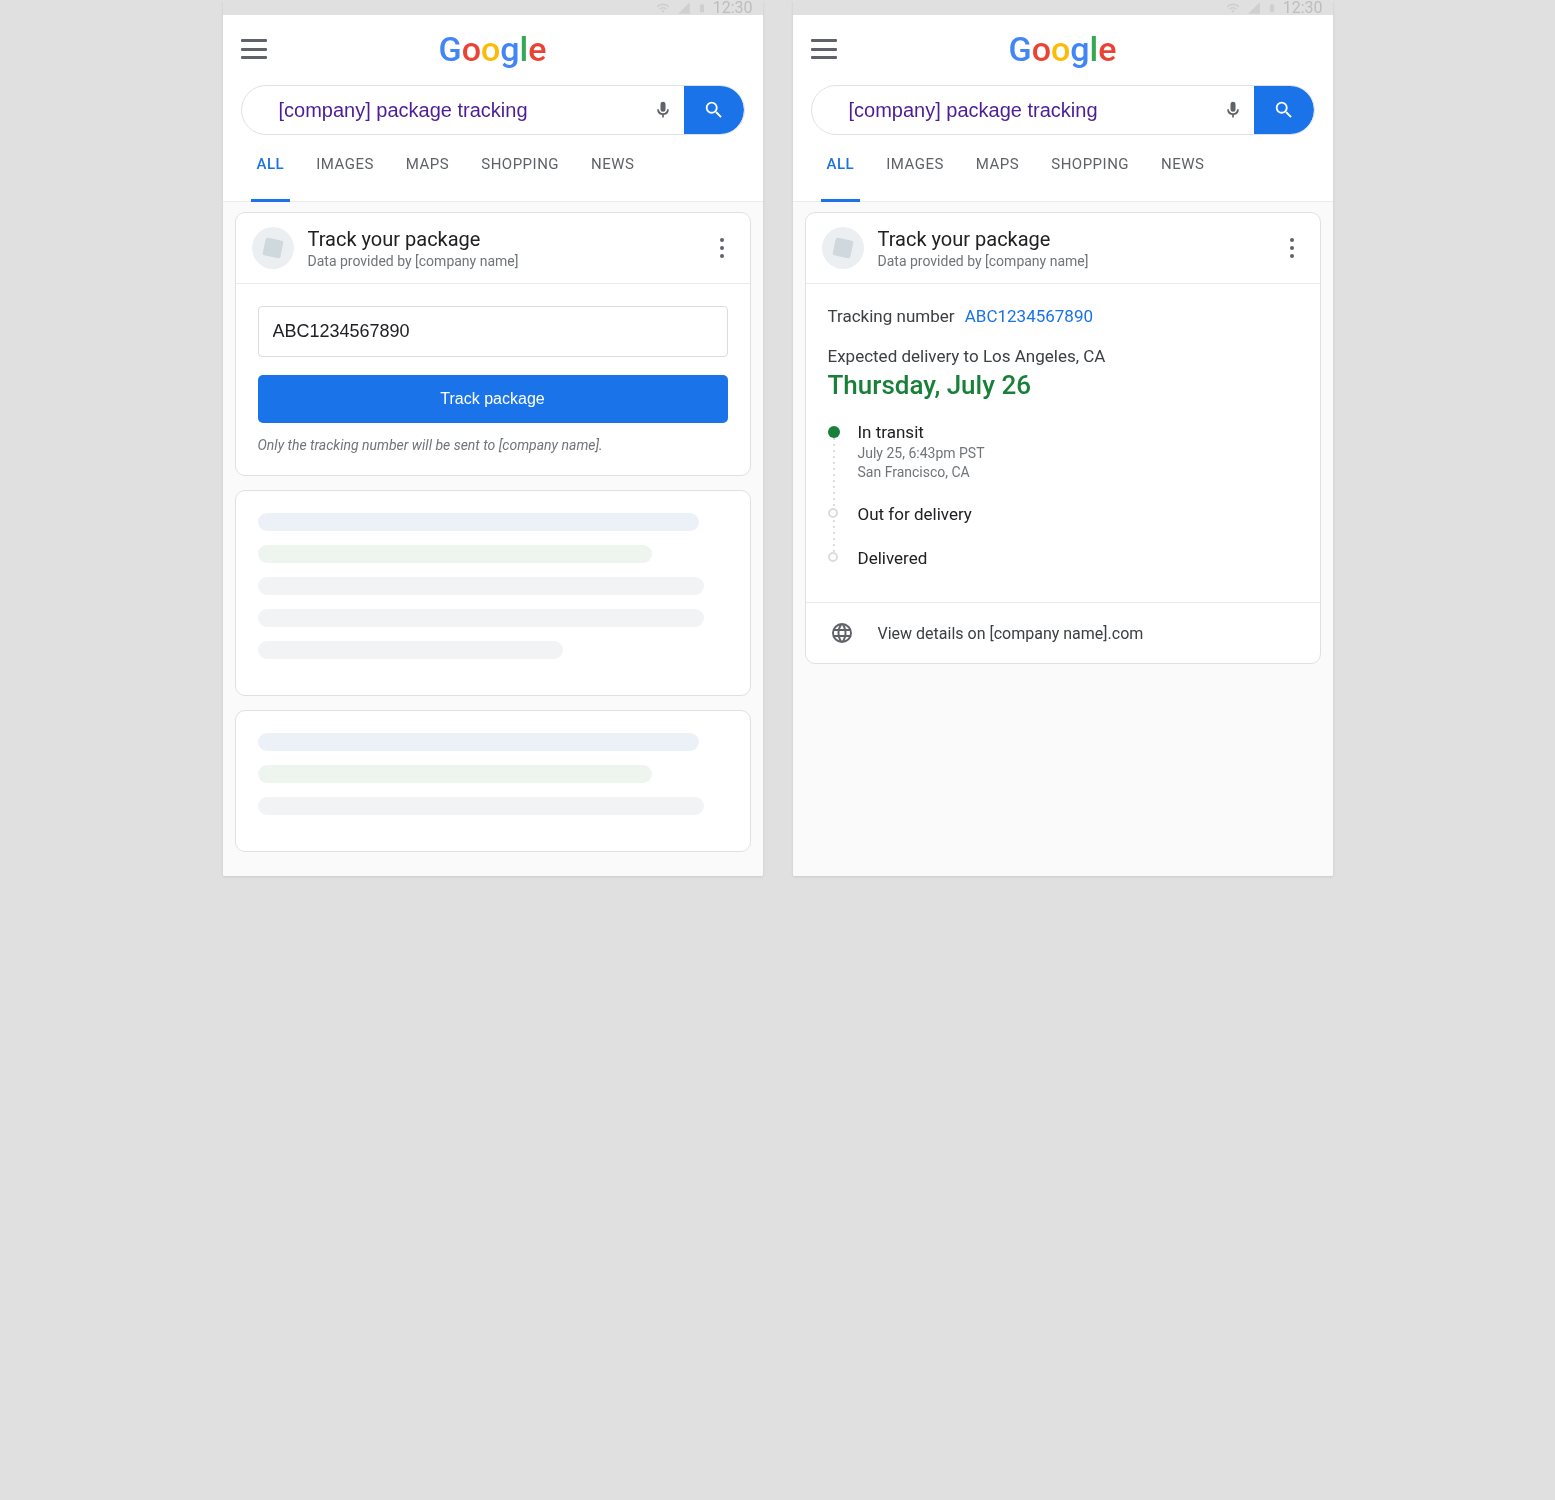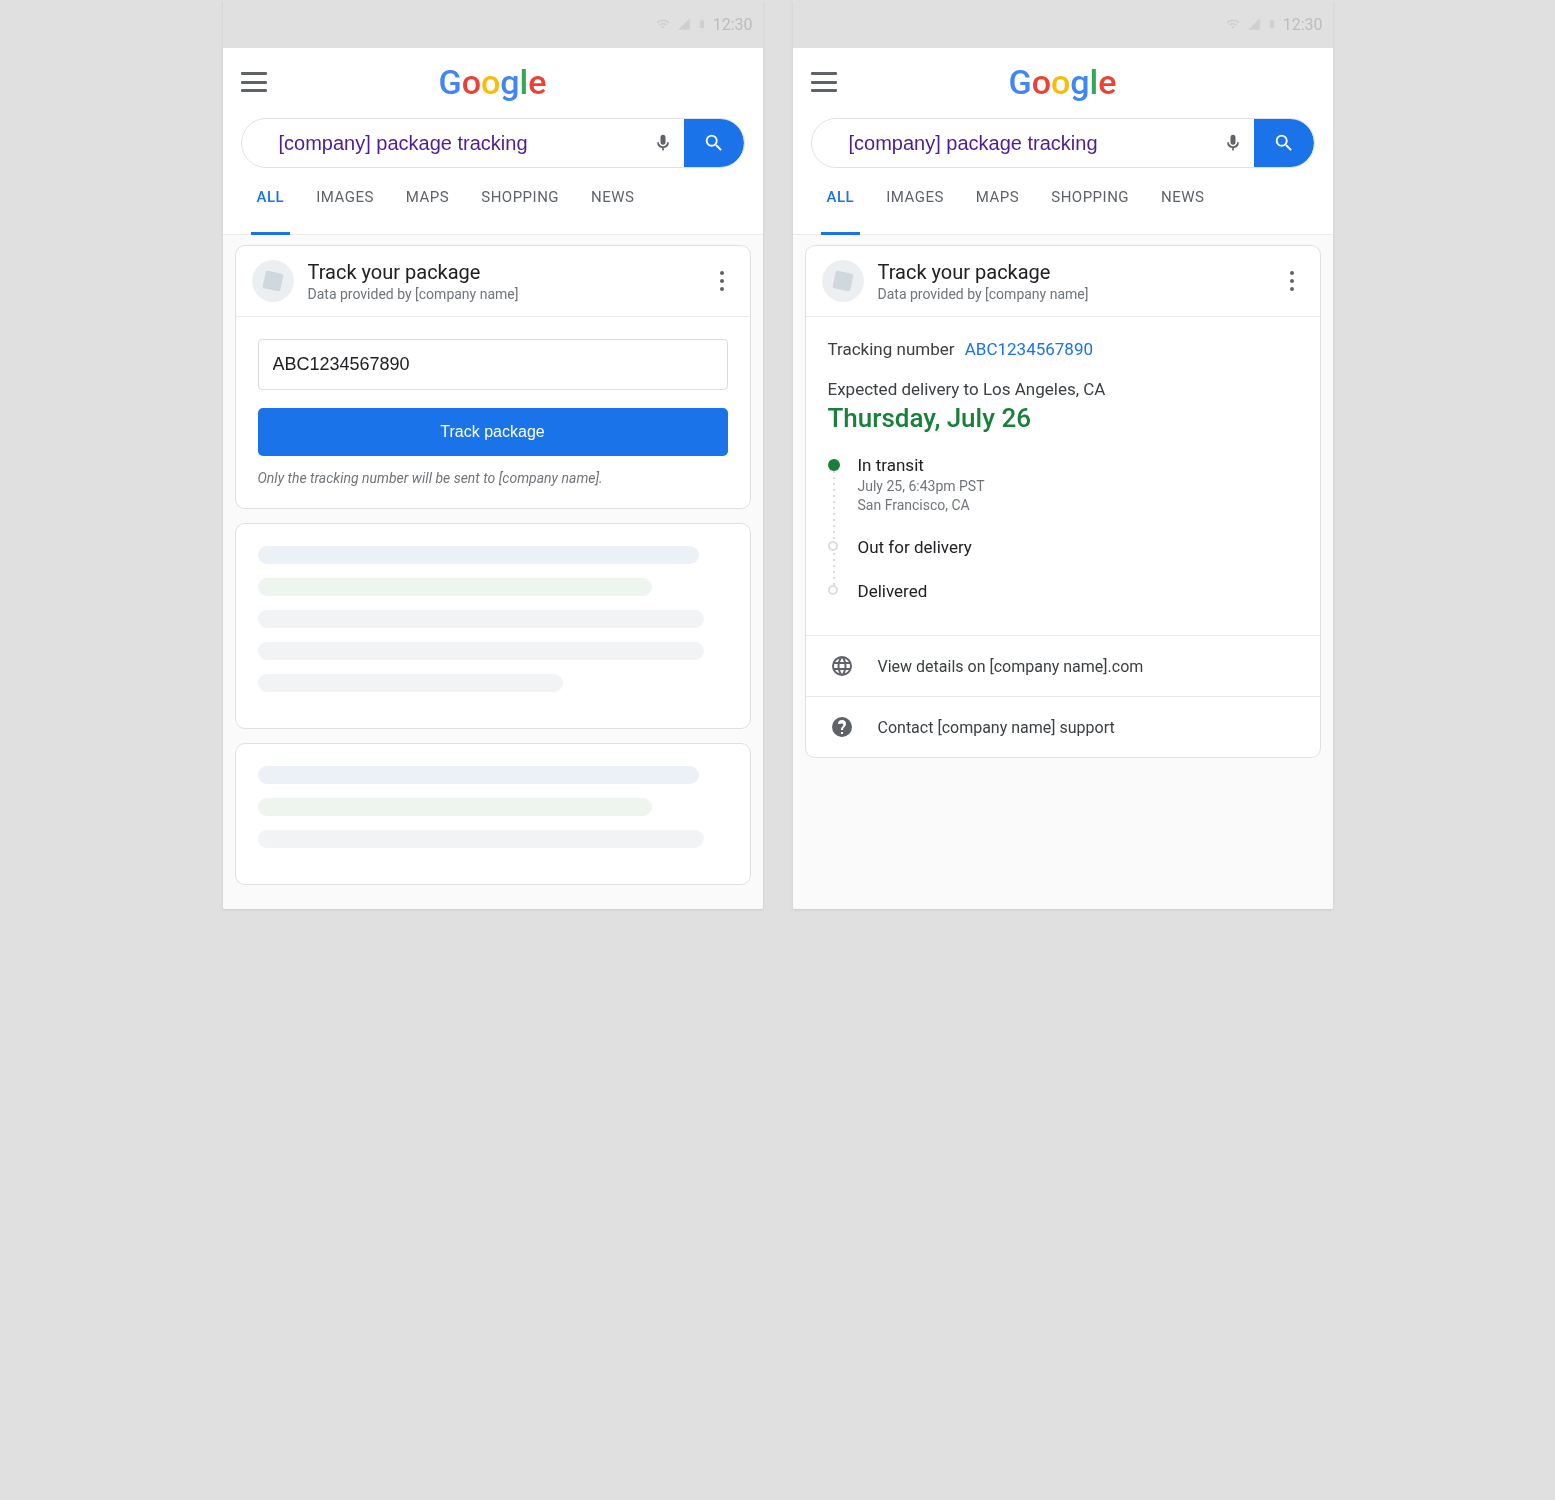--- a/index.html
+++ b/index.html
@@ -19,21 +19,21 @@
   .phone {
     width: 540px;
     background: #fff;
     box-shadow: 0 1px 3px rgba(0,0,0,0.1);
     border-radius: 2px;
     overflow: hidden;
     display: flex;
     flex-direction: column;
   }
   .status-bar {
-    height: 48px;
+    height: 15px;
     background: #e0e0e0;
     display: flex;
     justify-content: flex-end;
     align-items: center;
     padding: 0 10px;
     gap: 6px;
     color: #bdbdbd;
     font-size: 16px;
   }
   .status-icon { display:inline-flex; align-items:center; }
@@ -454,25 +454,17 @@
         </div>
 
         <div class="action-row">
           <div class="action-icon">
             <svg width="24" height="24" viewBox="0 0 24 24" fill="#5f6368">
                 <path d="M12 2a10 10 0 1 0 10 10A10 10 0 0 0 12 2zm6.93 6h-2.95a15.65 15.65 0 0 0-1.38-3.56A8 8 0 0 1 18.93 8zM12 4a13.5 13.5 0 0 1 1.91 4h-3.82A13.5 13.5 0 0 1 12 4zM4.26 14a7.82 7.82 0 0 1 0-4h3.38a16.52 16.52 0 0 0-.14 2 16.52 16.52 0 0 0 .14 2zm.81 2h2.95a15.65 15.65 0 0 0 1.38 3.56A8 8 0 0 1 5.07 16zM8 8H5.07a8 8 0 0 1 4.33-3.56A15.65 15.65 0 0 0 8 8zm4 12a13.5 13.5 0 0 1-1.91-4h3.82A13.5 13.5 0 0 1 12 20zm2.34-6H9.66a14.71 14.71 0 0 1-.16-2 14.71 14.71 0 0 1 .16-2h4.68a14.71 14.71 0 0 1 .16 2 14.71 14.71 0 0 1-.16 2zm.25 5.56A15.65 15.65 0 0 0 15.97 16h2.95a8 8 0 0 1-4.33 3.56zM16.36 14a16.52 16.52 0 0 0 .14-2 16.52 16.52 0 0 0-.14-2h3.38a7.82 7.82 0 0 1 0 4z"></path>
               </svg>
           </div>
           <span>View details on [company name].com</span>
         </div>
-        <div class="action-row">
-          <div class="action-icon">
-            <svg width="24" height="24" viewBox="0 0 24 24" fill="#5f6368">
-                <path d="M12 2a10 10 0 1 0 10 10A10 10 0 0 0 12 2zm1 17h-2v-2h2zm2.07-7.75l-.9.92A3.4 3.4 0 0 0 13 15h-2v-.5a4 4 0 0 1 1.17-2.83l1.24-1.26A2 2 0 0 0 10 9H8a4 4 0 0 1 8 0 3.18 3.18 0 0 1-.93 2.25z"></path>
-              </svg>
-          </div>
-          <span>Contact [company name] support</span>
-        </div>
       </div>
     </div>
   </div>
 
 </div>
 
 </body></html>

